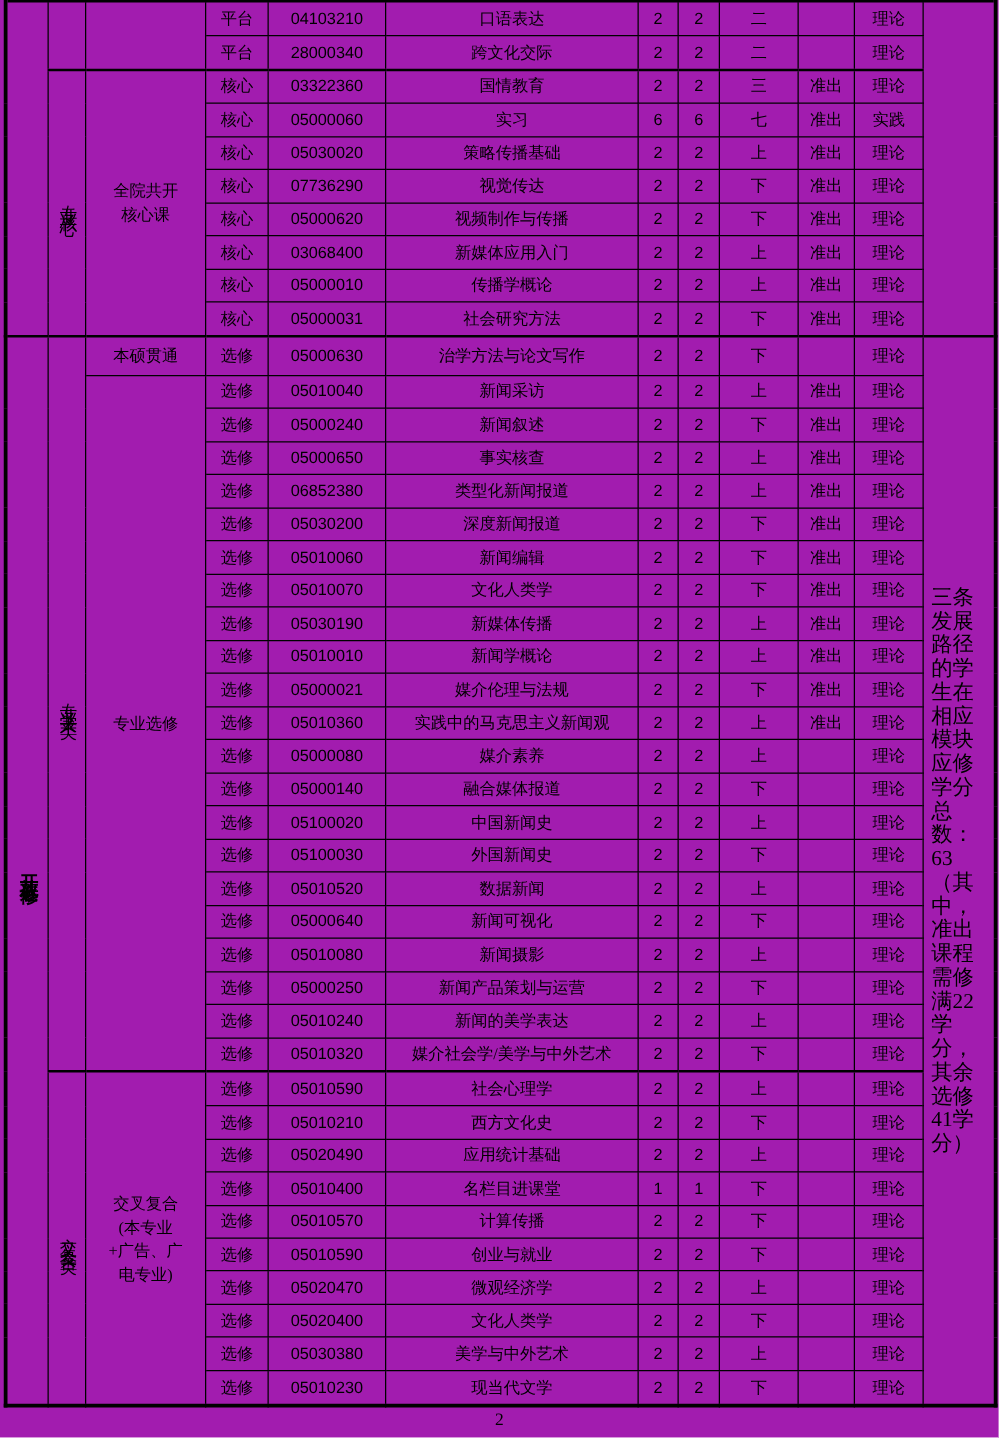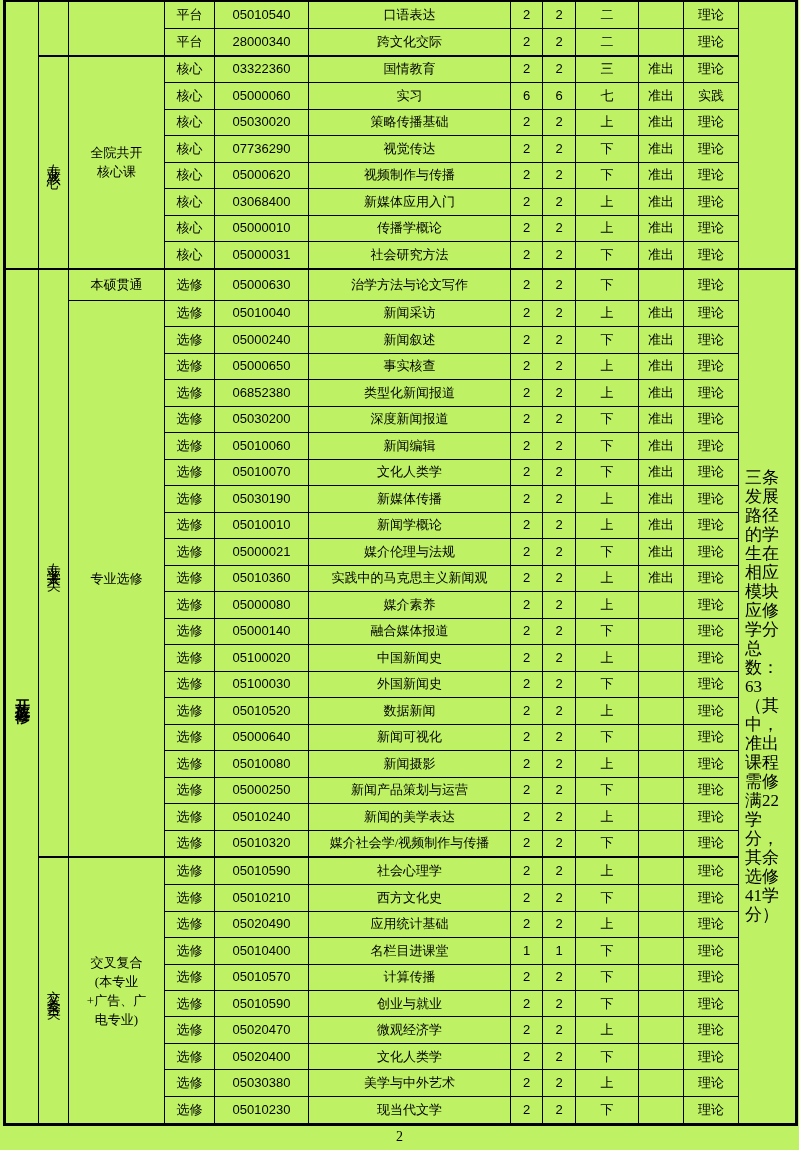--- a/index.html
+++ b/index.html
@@ -1,19 +1,19 @@
 <!DOCTYPE html>
 <html><head>
 <meta charset="utf-8">
 <style>
   html,body{margin:0;padding:0;background:#ffffff;}
   .page{
     position:relative;
     width:799px;height:1150px;
-    background:#bef264;
+    background:#a21caf;
     color:#000;
     font-family:"Liberation Serif","DejaVu Serif",serif;
     overflow:hidden;
   }
   table.curriculum{
     position:absolute;left:3px;top:0;
     width:792px;height:1126px;
     border-collapse:collapse;
     table-layout:fixed;
     border:3px solid #000;
@@ -75,21 +75,21 @@
       <col style="width:45px">
         <col style="width:55px">
         <col style="width:58px">
     </colgroup>
     <tbody>
         <tr>
           <td rowspan="10" class="vtext cat"><span></span></td>
           <td rowspan="2" class="vtext"><span></span></td>
           <td rowspan="2" class="subgroup"><span></span></td>
           <td>平台</td>
-          <td class="num">05010540</td>
+          <td class="num">04103210</td>
           <td>口语表达</td>
           <td class="num">2</td>
           <td class="num">2</td>
           <td>二</td>
           <td></td>
           <td>理论</td>
           <td rowspan="10" class="note"></td>
         </tr>
         <tr>
           <td>平台</td>
@@ -394,21 +394,21 @@
           <td>新闻的美学表达</td>
           <td class="num">2</td>
           <td class="num">2</td>
           <td>上</td>
           <td></td>
           <td>理论</td>
         </tr>
         <tr>
           <td>选修</td>
           <td class="num">05010320</td>
-          <td>媒介社会学/视频制作与传播</td>
+          <td>媒介社会学/美学与中外艺术</td>
           <td class="num">2</td>
           <td class="num">2</td>
           <td>下</td>
           <td></td>
           <td>理论</td>
         </tr>
         <tr class="sec">
           <td rowspan="10" class="vtext"><span>交叉复合类</span></td>
           <td rowspan="10" class="subgroup"><span>交叉复合(本专业+广告、广电专业)</span></td>
           <td>选修</td>

